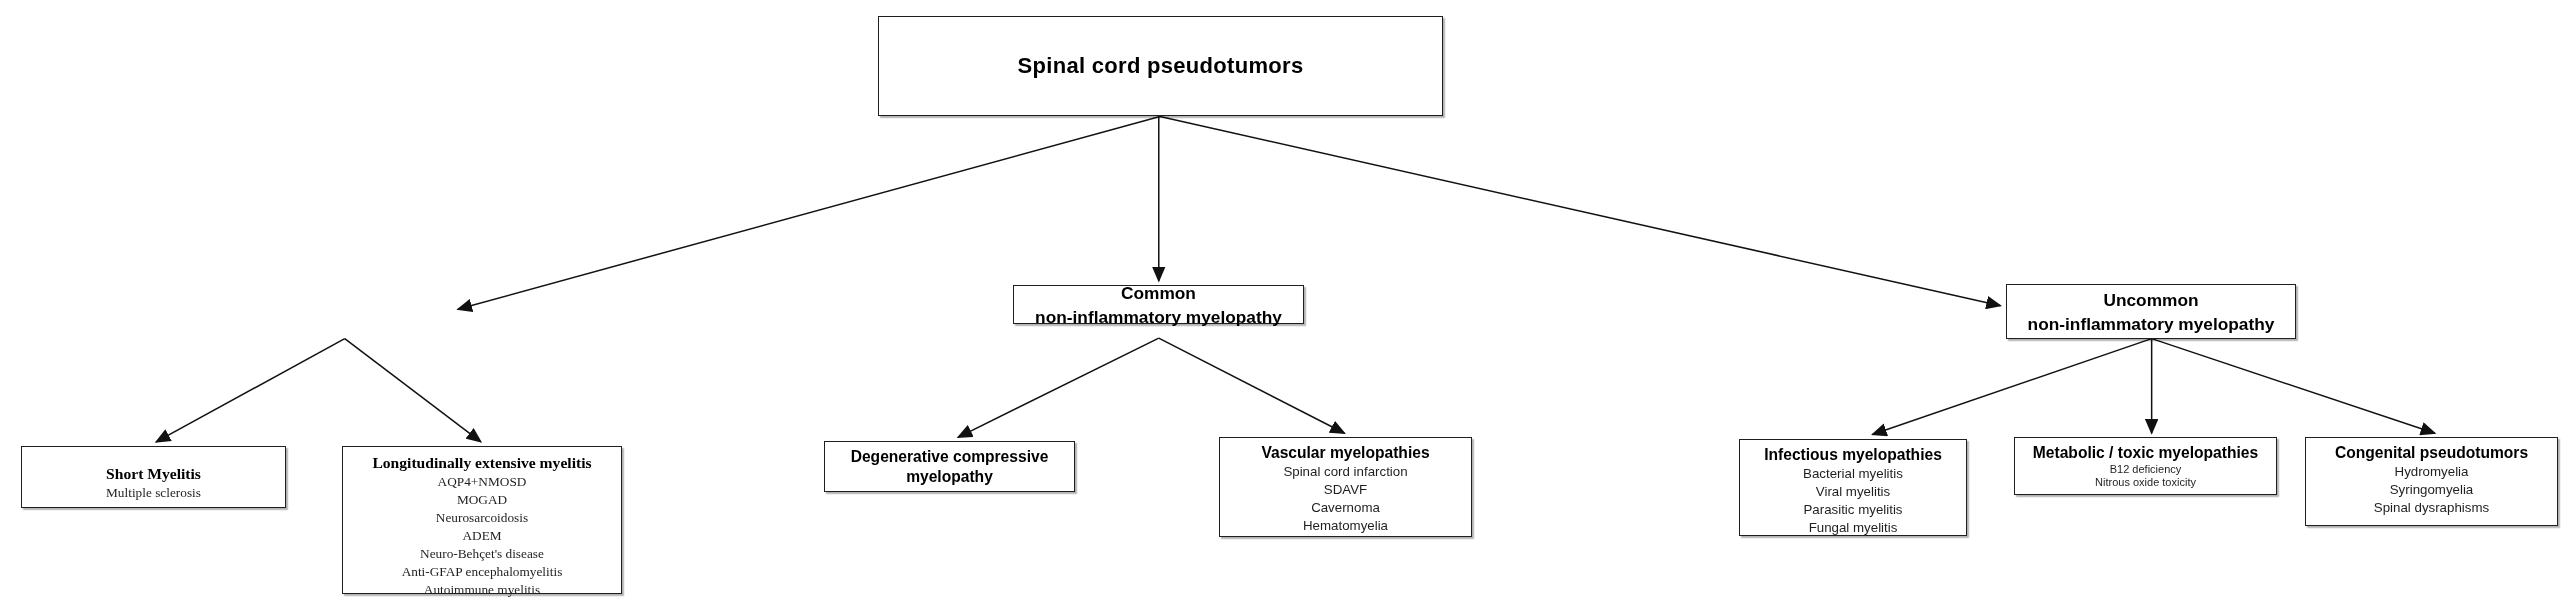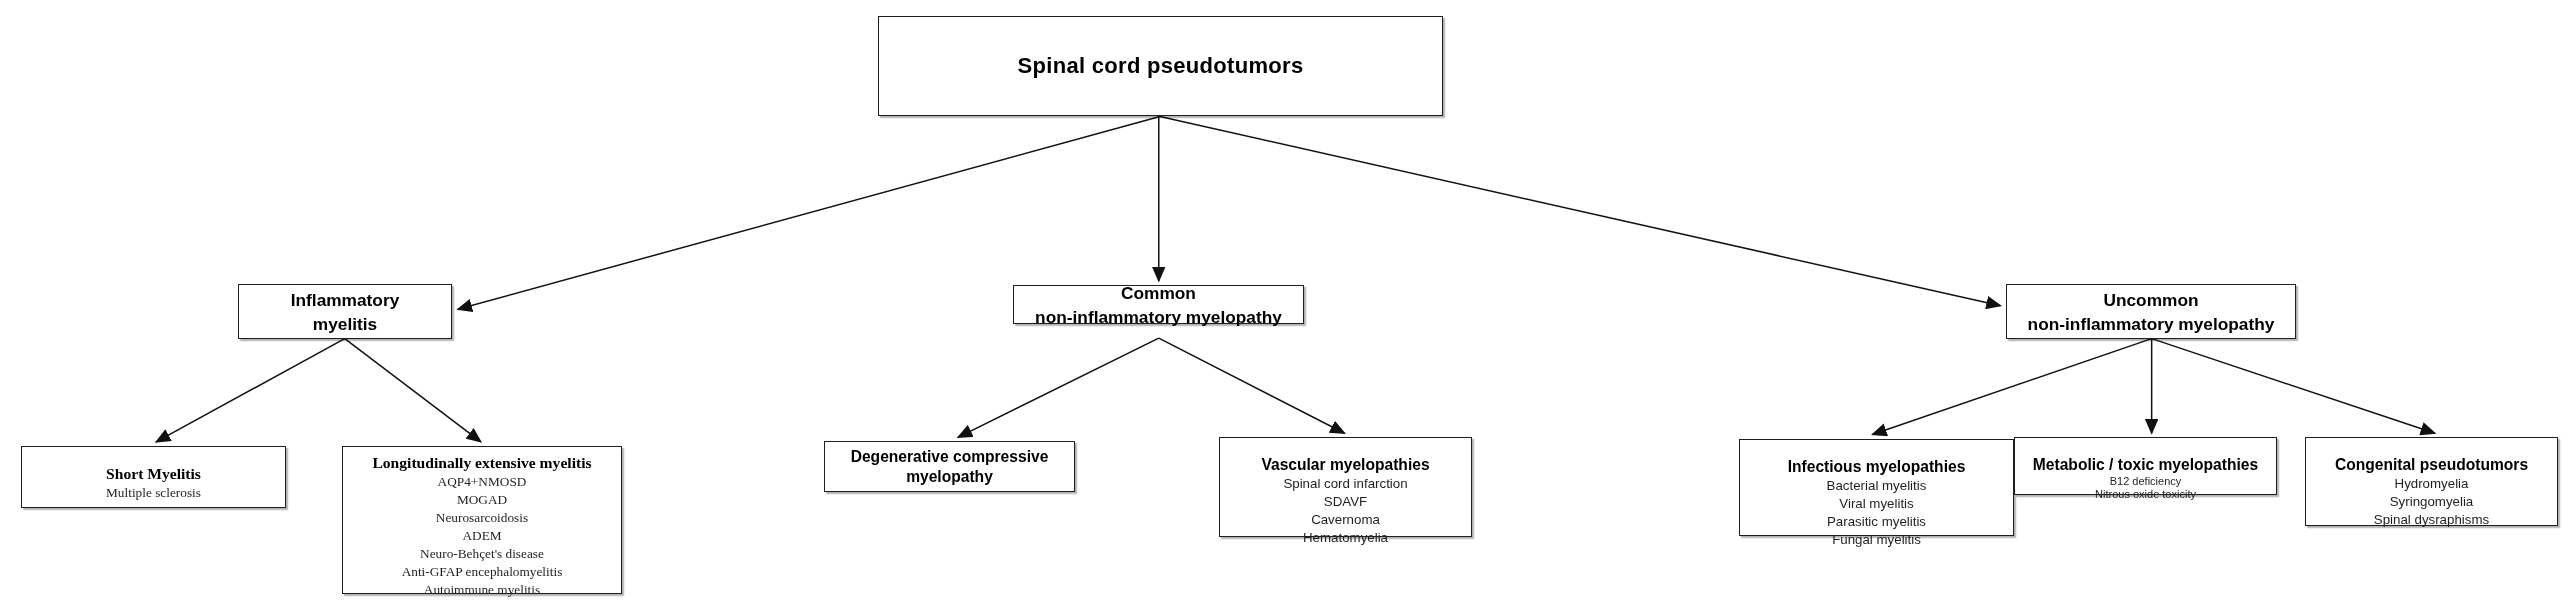--- a/index.html
+++ b/index.html
@@ -57,21 +57,21 @@
     font-size: 13.3px;
     line-height: 18px;
     color: #1f1f1f;
     white-space: nowrap;
   }
   .l3-item.small {
     font-size: 11px;
     line-height: 13.3px;
   }
   .pt12 { padding-top: 17px; font-family: Liberation Serif, serif; }
-  .pt8  { padding-top: 17px; }
+  .pt8  { padding-top: 5px; }
   .pt6  { padding-top: 6px; font-family: Liberation Serif, serif; }
   line.connector {
     stroke: #111111;
     stroke-width: 2.6;
   }
 </style>
 </head>
 <body>
 
 <div id="canvas">
@@ -91,24 +91,20 @@
     <line class="connector" x1="2008" y1="586" x2="2330" y2="751" marker-end="url(#arrow)"></line>
     <line class="connector" x1="3729" y1="587" x2="3245" y2="753" marker-end="url(#arrow)"></line>
     <line class="connector" x1="3729" y1="587" x2="3729" y2="751" marker-end="url(#arrow)"></line>
     <line class="connector" x1="3729" y1="587" x2="4220" y2="751" marker-end="url(#arrow)"></line>
   </svg>
 
   <div class="node center" style="left:878px; top:16px; width:565px; height:100px;">
     <div class="root-title">Spinal cord pseudotumors</div>
   </div>
 
-  <div class="node center" style="left:238px; top:284px; width:214px; height:55px;">
-    <div class="l2-line">Inflammatory</div>
-    <div class="l2-line">myelitis</div>
-  </div>
 
   <div class="node center" style="left:1013px; top:285px; width:291px; height:39px;">
     <div class="l2-line">Common</div>
     <div class="l2-line">non-inflammatory myelopathy</div>
   </div>
 
   <div class="node center" style="left:2006px; top:284px; width:290px; height:55px;">
     <div class="l2-line">Uncommon</div>
     <div class="l2-line">non-inflammatory myelopathy</div>
   </div>
@@ -135,21 +131,21 @@
   </div>
 
   <div class="node pt8" style="left:1219px; top:437px; width:253px; height:100px;">
     <div class="l3-header">Vascular myelopathies</div>
     <div class="l3-item">Spinal cord infarction</div>
     <div class="l3-item">SDAVF</div>
     <div class="l3-item">Cavernoma</div>
     <div class="l3-item">Hematomyelia</div>
   </div>
 
-  <div class="node pt8" style="left:1739px; top:439px; width:275px; height:97px;">
+  <div class="node pt8" style="left:1739px; top:439px; width:228px; height:97px;">
     <div class="l3-header">Infectious myelopathies</div>
     <div class="l3-item">Bacterial myelitis</div>
     <div class="l3-item">Viral myelitis</div>
     <div class="l3-item">Parasitic myelitis</div>
     <div class="l3-item">Fungal myelitis</div>
   </div>
 
   <div class="node pt8" style="left:2014px; top:437px; width:263px; height:58px;">
     <div class="l3-header">Metabolic / toxic myelopathies</div>
     <div class="l3-item small">B12 deficiency</div>

